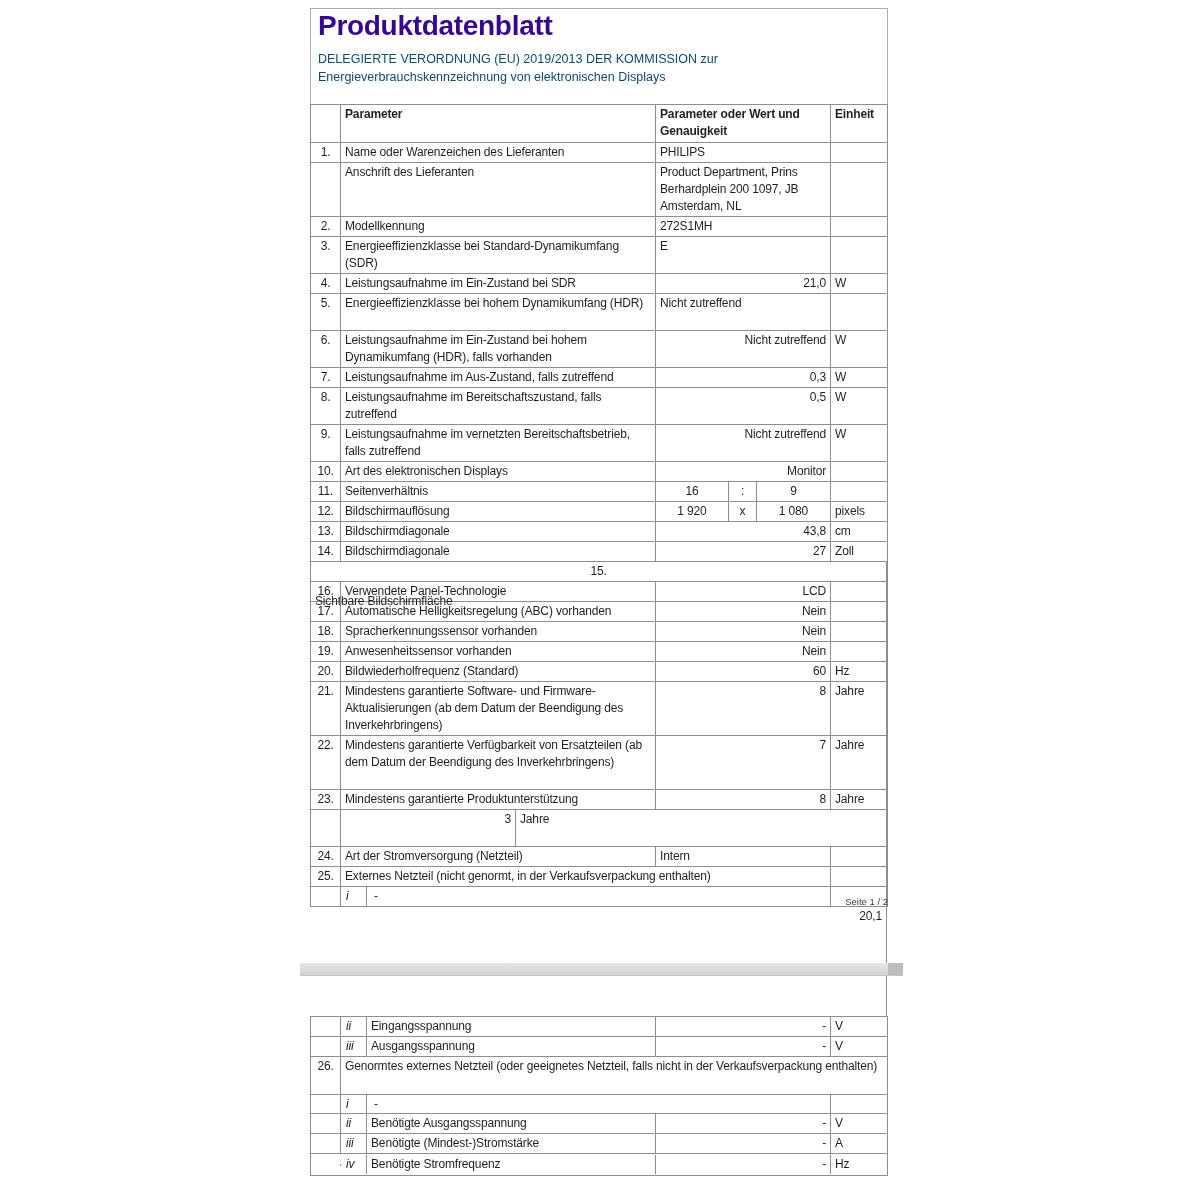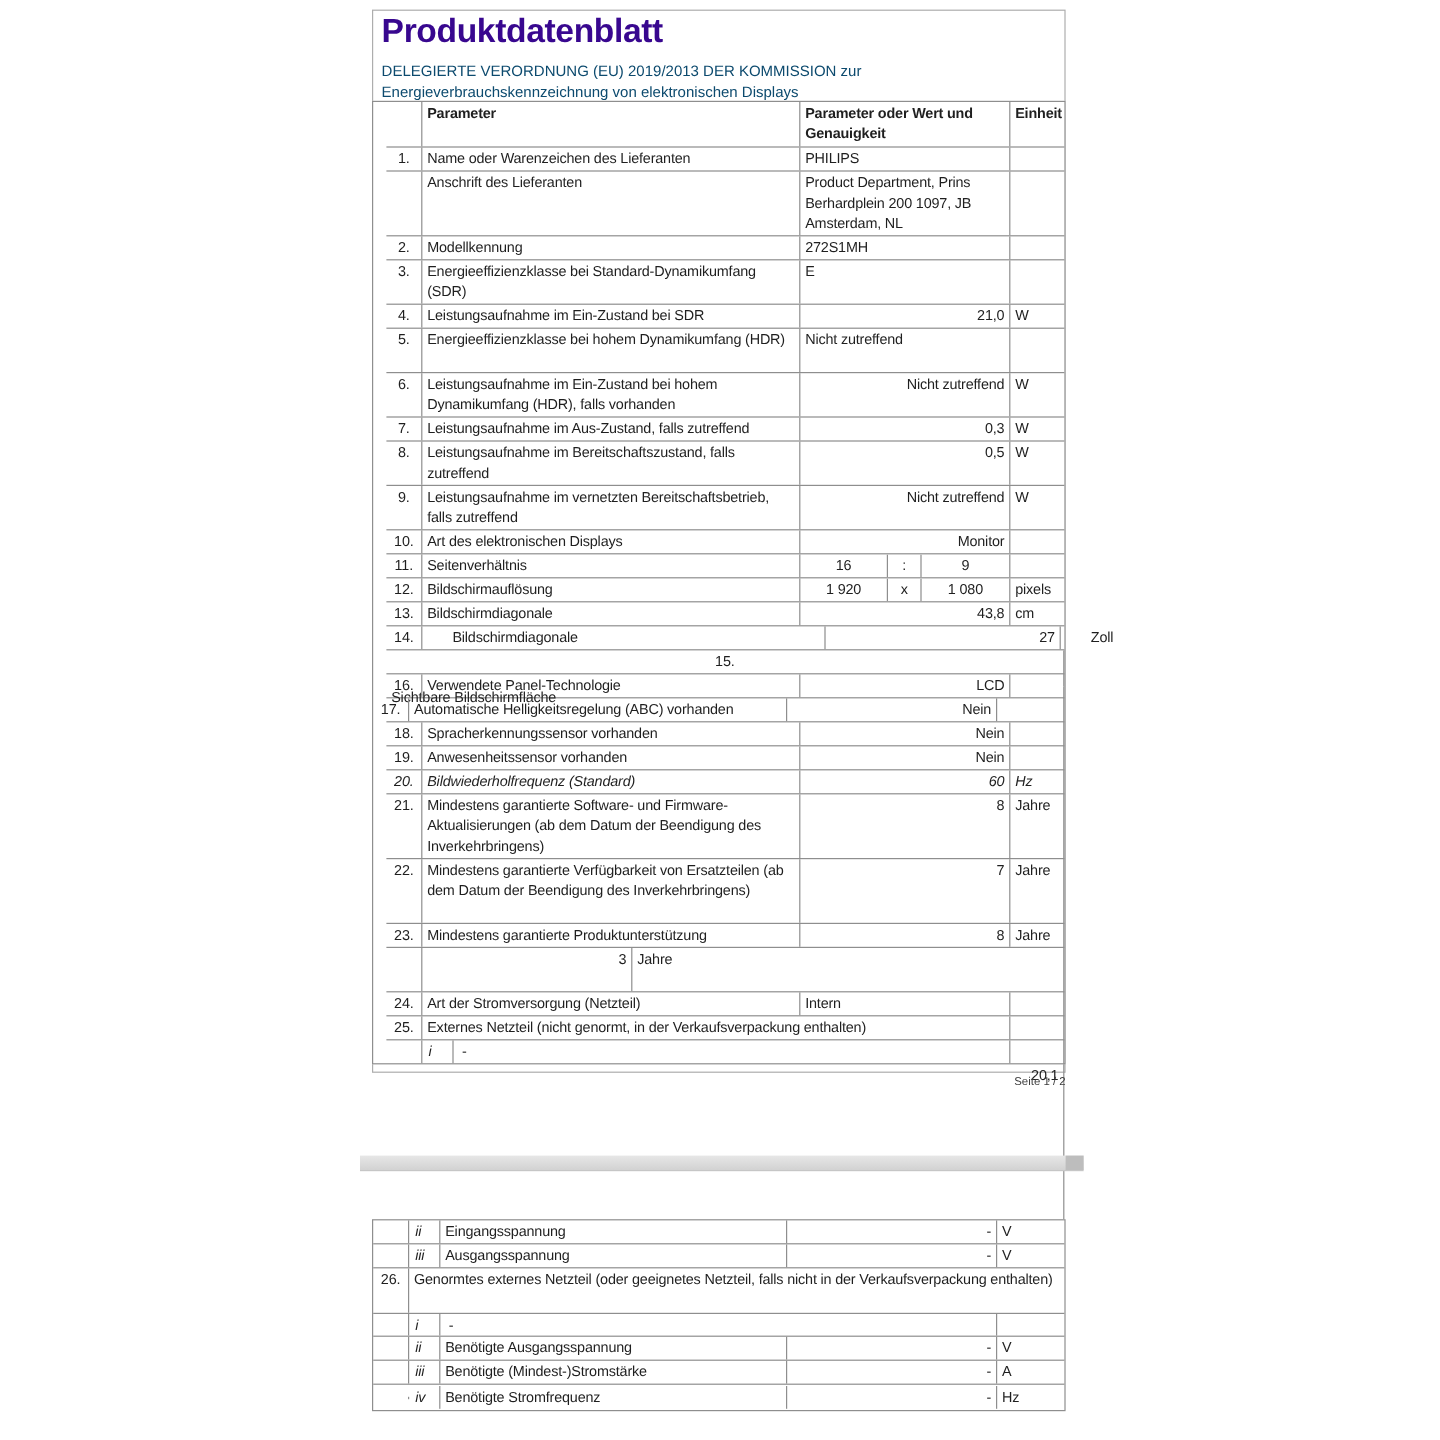--- a/index.html
+++ b/index.html
@@ -21,21 +21,21 @@
     font-size:28px;font-weight:bold;color:var(--title,#38078f);
     letter-spacing:-0.3px;white-space:nowrap;
   }
   .subtitle{position:absolute;left:318px;top:50px;font-size:12.5px;line-height:18px;color:#0c4a6e;}
 
   
   .tbl{
     position:absolute;width:578px;box-sizing:border-box;
     border:1px solid var(--line,#8e8e8e);background:#ffffff;
   }
-  #tbl1{left:310px;top:84px;padding-left:11px;}
+  #tbl1{left:310px;top:104px;}
   #tbl2{left:310px;top:1016px;}
   .trow{display:flex;align-items:stretch;box-sizing:border-box;border-bottom:1px solid var(--line,#8e8e8e);}
   .tbl .trow:last-child{border-bottom:none;}
   .c{
     box-sizing:border-box;border-right:1px solid var(--line,#8e8e8e);
     padding:1px 4px;font-size:12px;line-height:17px;letter-spacing:-0.15px;
     overflow:hidden;color:var(--text,#1f1f1f);
   }
   .hdr .c{font-weight:bold;}
   .w-num{flex:0 0 30px;text-align:center;padding:1px 2px;}
@@ -173,21 +173,21 @@
           <div class="c w-s3">1 080</div>
         </div>
         <div class="c w-unit">pixels</div>
       </div>
       <div class="trow" style="height: 20px;">
         <div class="c w-num">13.</div>
         <div class="c w-label">Bildschirmdiagonale</div>
         <div class="c w-val t-right">43,8</div>
         <div class="c w-unit">cm</div>
       </div>
-      <div class="trow" style="height: 20px; gap: 21px;">
+      <div class="trow" style="height: 20px;">
         <div class="c w-num">14.</div>
         <div class="c w-label">Bildschirmdiagonale</div>
         <div class="c w-val t-right">27</div>
         <div class="c w-unit">Zoll</div>
       </div>
       <div class="trow" style="height: 20px; flex-direction: column;">
         <div class="c w-num">15.</div>
         <div class="c w-label">Sichtbare Bildschirmfläche</div>
         <div class="c w-val t-right">20,1</div>
         <div class="c w-unit">dm²</div>
@@ -209,21 +209,21 @@
         <div class="c w-label">Spracherkennungssensor vorhanden</div>
         <div class="c w-val t-right">Nein</div>
         <div class="c w-unit"></div>
       </div>
       <div class="trow" style="height: 20px;">
         <div class="c w-num">19.</div>
         <div class="c w-label">Anwesenheitssensor vorhanden</div>
         <div class="c w-val t-right">Nein</div>
         <div class="c w-unit"></div>
       </div>
-      <div class="trow" style="height: 20px; font-style: italic;">
+      <div class="trow" style="height: 20px;">
         <div class="c w-num">20.</div>
         <div class="c w-label">Bildwiederholfrequenz (Standard)</div>
         <div class="c w-val t-right">60</div>
         <div class="c w-unit">Hz</div>
       </div>
       <div class="trow" style="height: 54px;">
         <div class="c w-num">21.</div>
         <div class="c w-label">Mindestens garantierte Software- und Firmware-Aktualisierungen (ab dem Datum der Beendigung des Inverkehrbringens)</div>
         <div class="c w-val t-right">8</div>
         <div class="c w-unit">Jahre</div>

